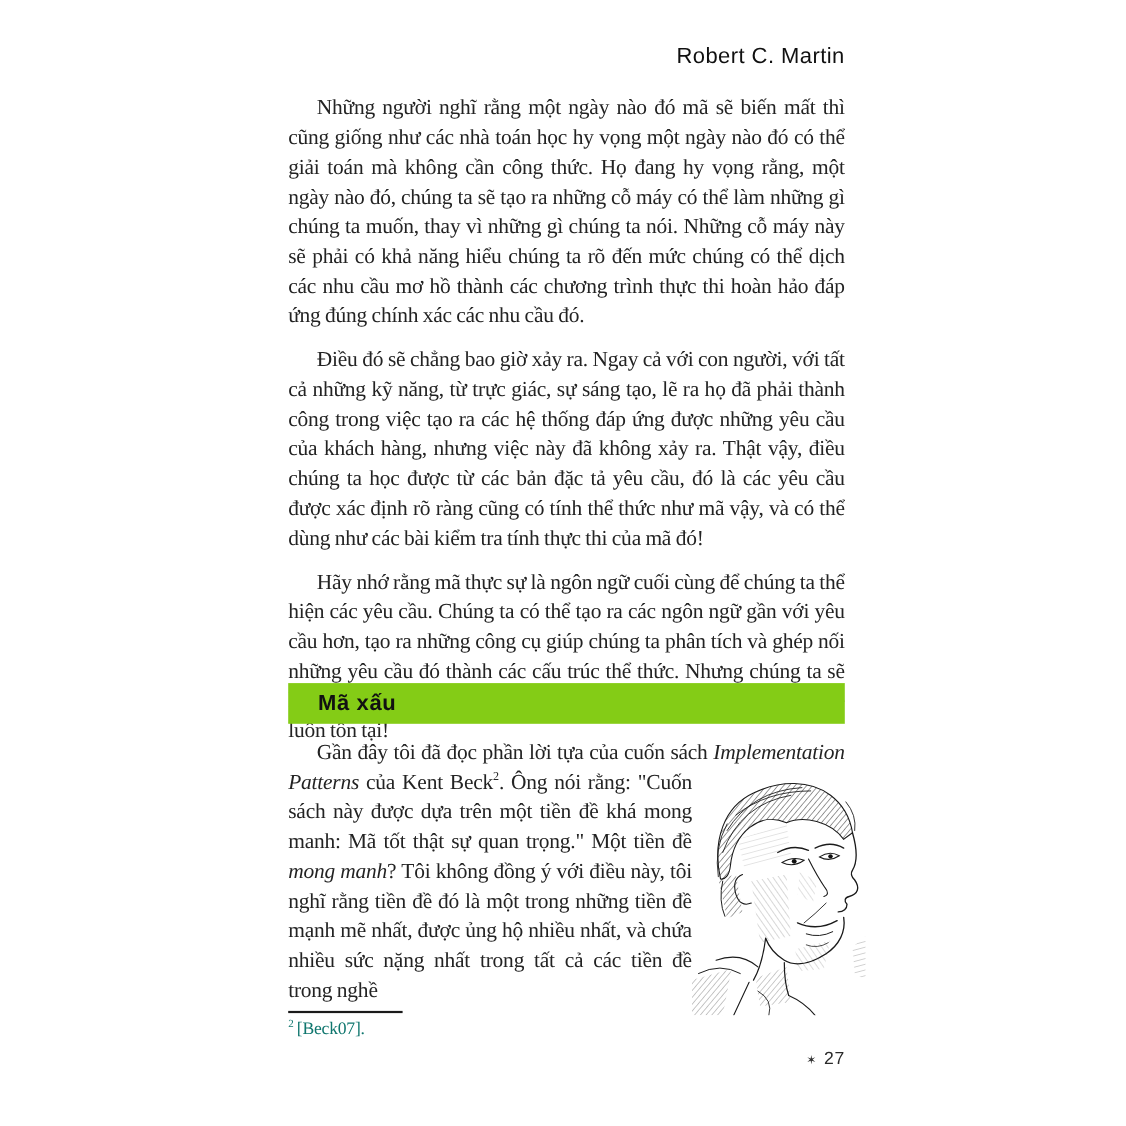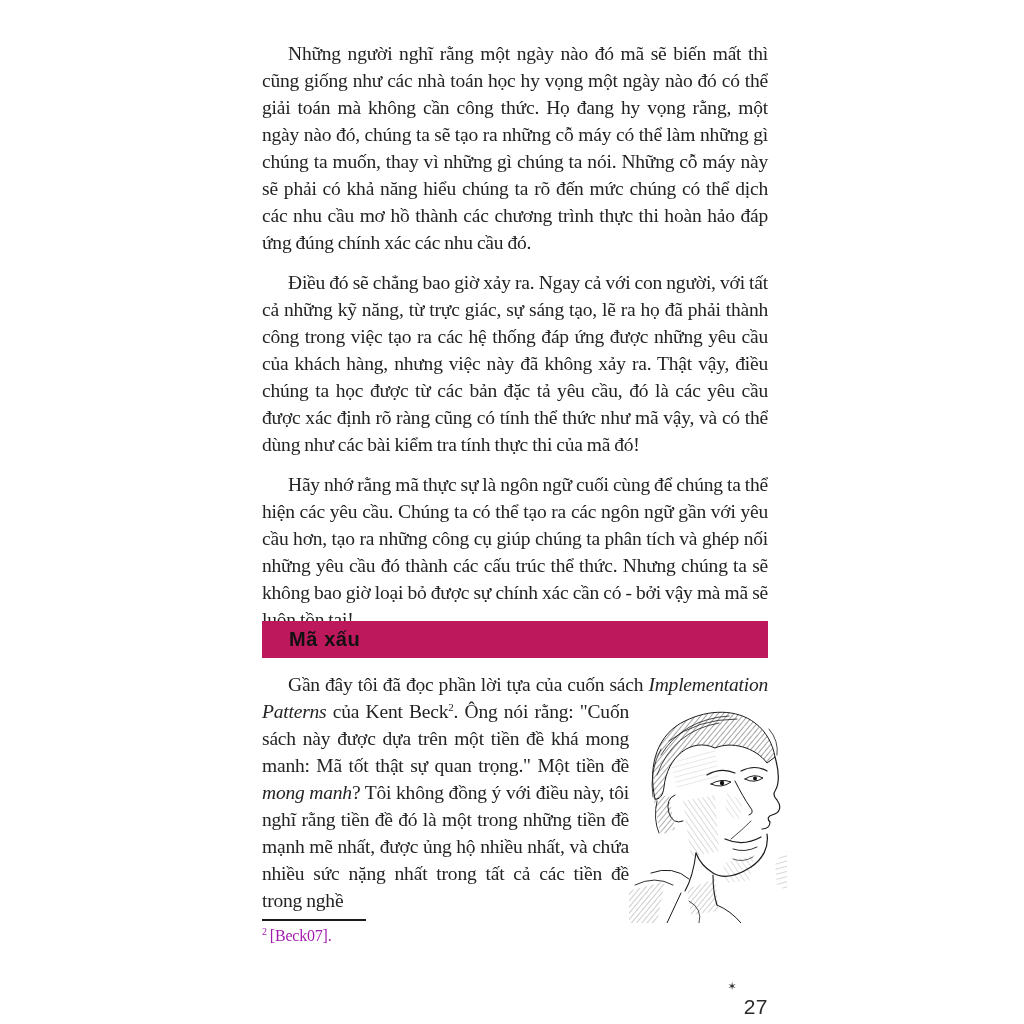--- a/index.html
+++ b/index.html
@@ -80,56 +80,56 @@
     left: 0; top: 298px;
     width: 240px;
   }
   .footnote-rule {
     width: 104px;
     border-top: 2px solid #1a1a1a;
     margin-bottom: 5px;
   }
   .footnote-text {
     font-size: 16px;
-    color: #a21caf;
+    color: #0f766e;
     letter-spacing: -0.2px;
   }
   .footnote-text sup { font-size: 10px; margin-right: 3px; }
   .page-footer {
     position: absolute;
     right: 256px; top: 954px;
     font-family: "Liberation Sans", "DejaVu Sans", sans-serif;
     color: #2a2a2a;
     display: flex;
     align-items: center;
   }
   .page-footer .star {
     font-size: 11px;
     margin-right: 7px;
     color: #333333;
   }
   .page-footer .pnum {
-    font-size: 21px;
+    font-size: 16px;
     letter-spacing: 0.5px;
-    margin-top: 41px;
   }
 </style>
 </head>
 <body>
 
 <div class="page">
 
   <div class="content-top">
+    <div class="running-head">Robert C. Martin</div>
     <div class="para">Những người nghĩ rằng một ngày nào đó mã sẽ biến mất thì cũng giống như các nhà toán học hy vọng một ngày nào đó có thể giải toán mà không cần công thức. Họ đang hy vọng rằng, một ngày nào đó, chúng ta sẽ tạo ra những cỗ máy có thể làm những gì chúng ta muốn, thay vì những gì chúng ta nói. Những cỗ máy này sẽ phải có khả năng hiểu chúng ta rõ đến mức chúng có thể dịch các nhu cầu mơ hồ thành các chương trình thực thi hoàn hảo đáp ứng đúng chính xác các nhu cầu đó.</div>
     <div class="para">Điều đó sẽ chẳng bao giờ xảy ra. Ngay cả với con người, với tất cả những kỹ năng, từ trực giác, sự sáng tạo, lẽ ra họ đã phải thành công trong việc tạo ra các hệ thống đáp ứng được những yêu cầu của khách hàng, nhưng việc này đã không xảy ra. Thật vậy, điều chúng ta học được từ các bản đặc tả yêu cầu, đó là các yêu cầu được xác định rõ ràng cũng có tính thể thức như mã vậy, và có thể dùng như các bài kiểm tra tính thực thi của mã đó!</div>
     <div class="para">Hãy nhớ rằng mã thực sự là ngôn ngữ cuối cùng để chúng ta thể hiện các yêu cầu. Chúng ta có thể tạo ra các ngôn ngữ gần với yêu cầu hơn, tạo ra những công cụ giúp chúng ta phân tích và ghép nối những yêu cầu đó thành các cấu trúc thể thức. Nhưng chúng ta sẽ không bao giờ loại bỏ được sự chính xác cần có - bởi vậy mà mã sẽ luôn tồn tại!</div>
   </div>
 
   <div class="content-bottom">
-    <div class="section-bar" style="background: #be185d;">
+    <div class="section-bar" style="background: #84cc16;">
       <span class="section-title">Mã xấu</span>
     </div>
 
     <div class="para p4"><span class="portrait">
           <svg xmlns="http://www.w3.org/2000/svg" viewBox="0 0 158 222">
         <defs>
           <pattern id="hatchA" width="4" height="4" patternUnits="userSpaceOnUse" patternTransform="rotate(40)">
                 <line x1="0" y1="0" x2="0" y2="4" stroke="#1b1b1b" stroke-width="0.8"></line>
               </pattern>
           <pattern id="hatchB" width="4.5" height="4.5" patternUnits="userSpaceOnUse" patternTransform="rotate(-35)">

